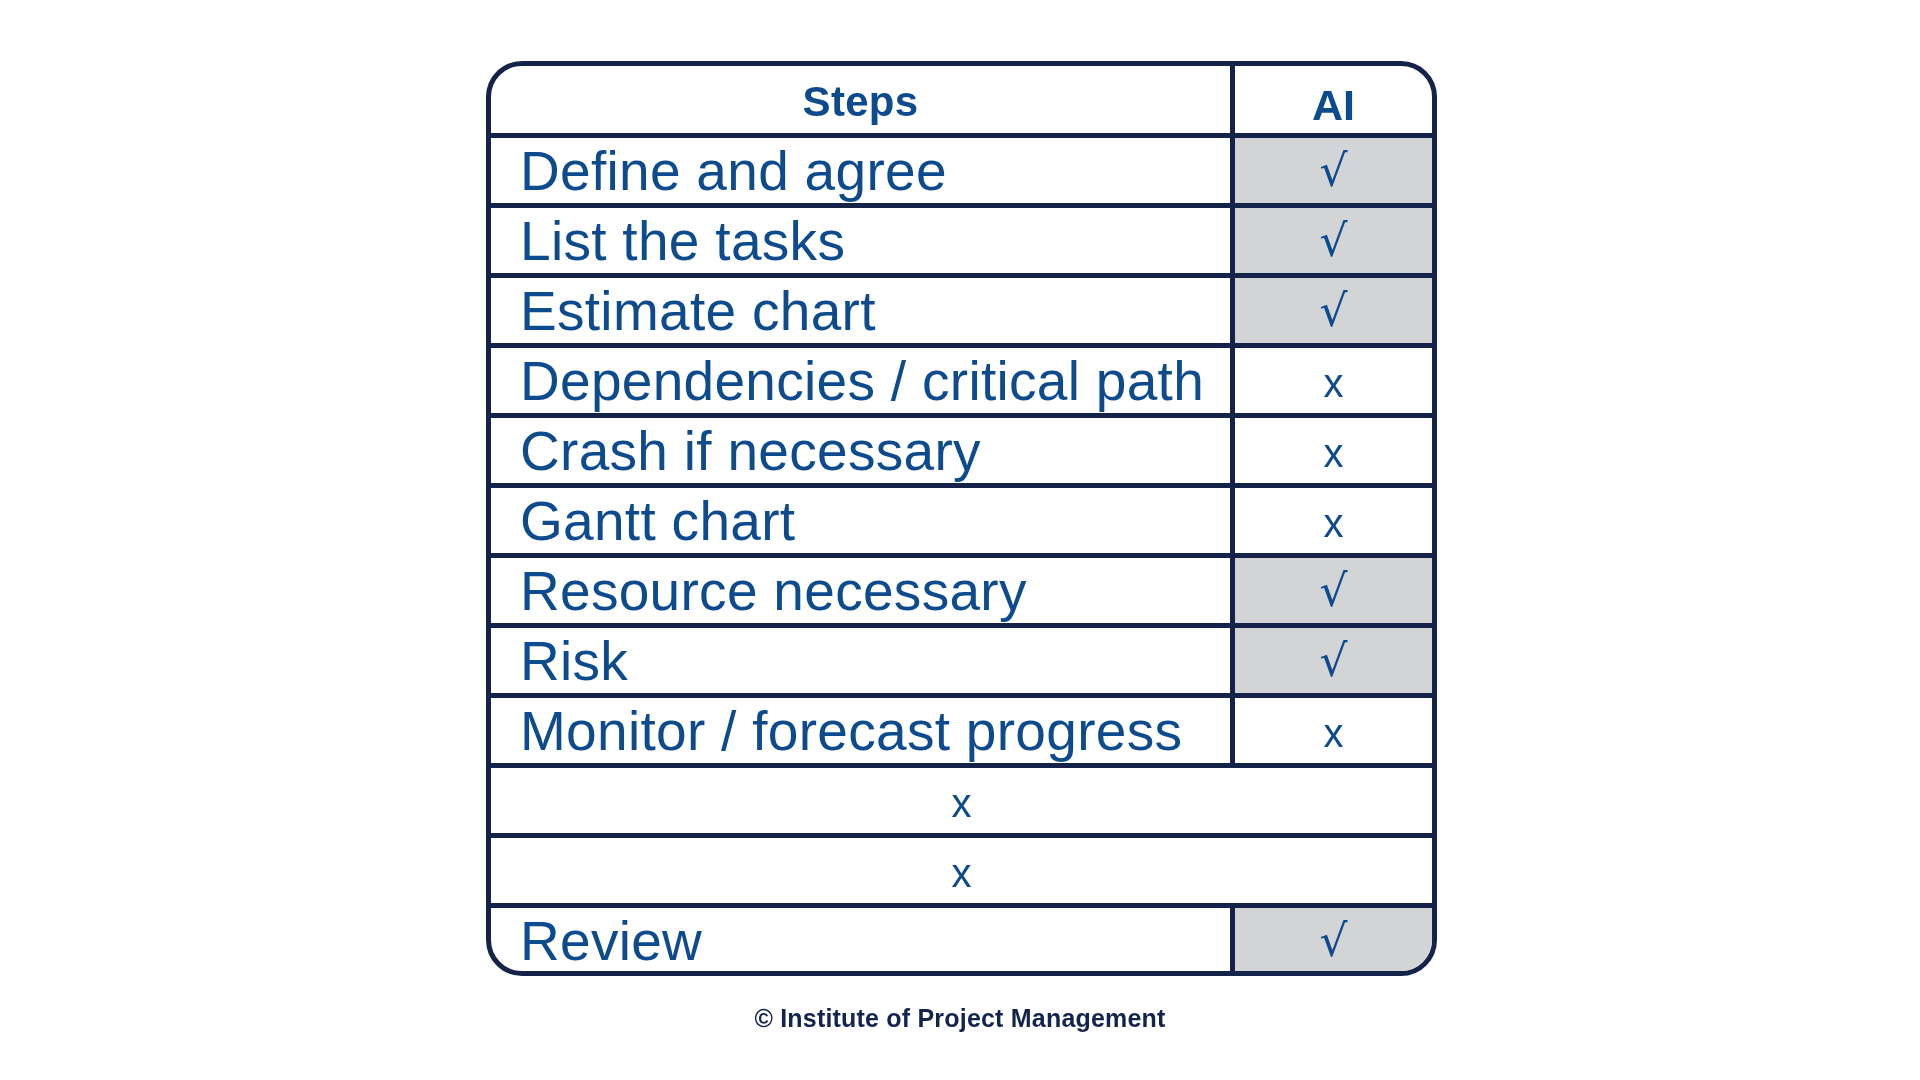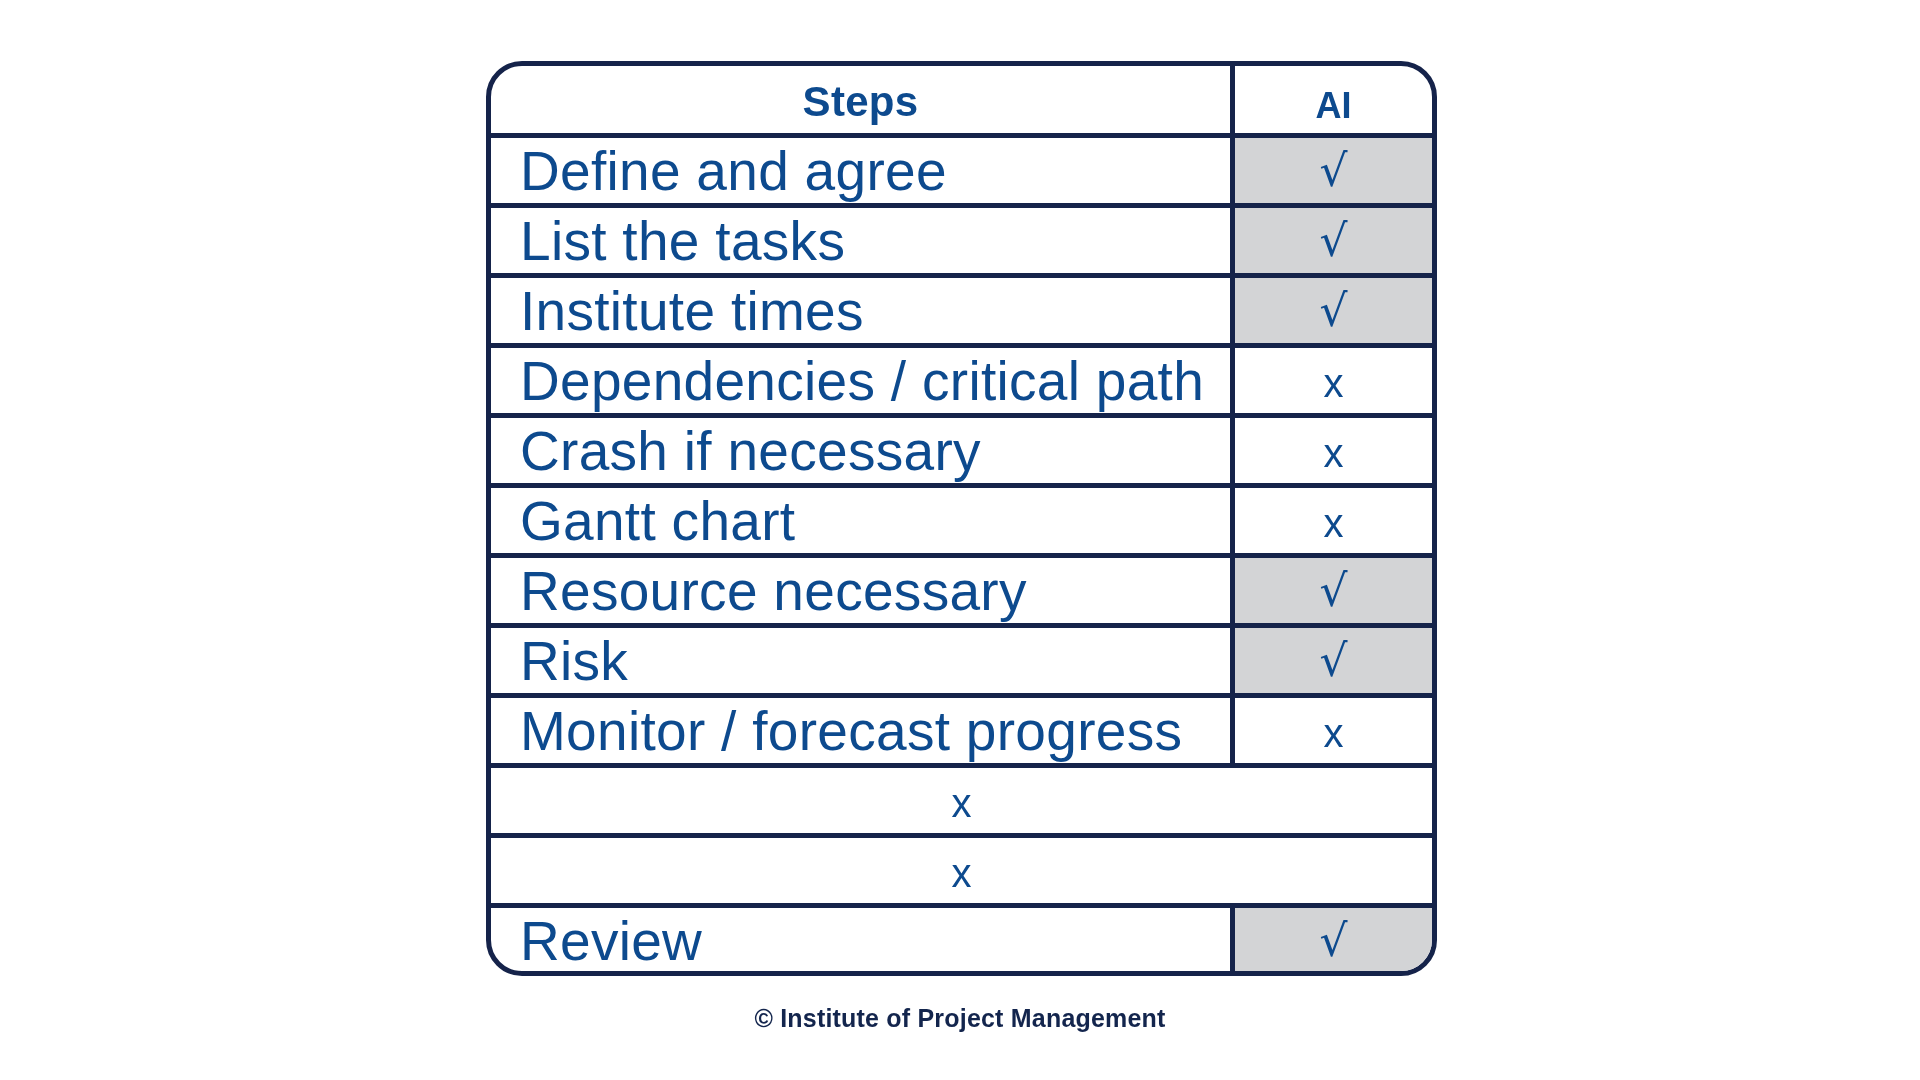--- a/index.html
+++ b/index.html
@@ -18,21 +18,21 @@
     width: 744px; box-sizing: border-box; border-right: 5px solid #15234a;
     display: flex; align-items: center; padding-left: 29px;
     color: #0d4a8e; font-size: 55px; letter-spacing: 0.3px;
   }
   .cell-ai {
     flex: 1; display: flex; align-items: center; justify-content: center;
     color: #0d4a8e; font-size: 42px;
   }
   .cell-ai.yes { background: #d3d4d6; }
   .header .cell-step { justify-content: center; padding-left: 0; font-weight: bold; font-size: 42px; padding-top: 4px; }
-  .header .cell-ai { font-weight: bold; font-size: 36px; padding-top: 12px; }
+  .header .cell-ai { font-weight: bold; font-size: 43px; padding-top: 12px; }
   .check { font-family: "DejaVu Sans", sans-serif; font-size: 44px; line-height: 1; }
   .cross { font-size: 40px; line-height: 1; padding-top: 4px; }
   .footer {
     position: absolute; left: 0; width: 1920px; top: 1004px; text-align: center;
     color: #13254d; font-size: 25px; font-weight: bold; letter-spacing: 0.2px;
   }
 </style>
 </head>
 <body>
 
@@ -48,21 +48,21 @@
           <span class="check">√</span>
         </div>
       </div>
       <div class="row">
         <div class="cell-step">List the tasks</div>
         <div class="cell-ai yes">
           <span class="check">√</span>
         </div>
       </div>
       <div class="row">
-        <div class="cell-step">Institute times</div>
+        <div class="cell-step">Estimate chart</div>
         <div class="cell-ai yes">
           <span class="check">√</span>
         </div>
       </div>
       <div class="row">
         <div class="cell-step">Dependencies / critical path</div>
         <div class="cell-ai">
           <span class="cross">x</span>
         </div>
       </div>

